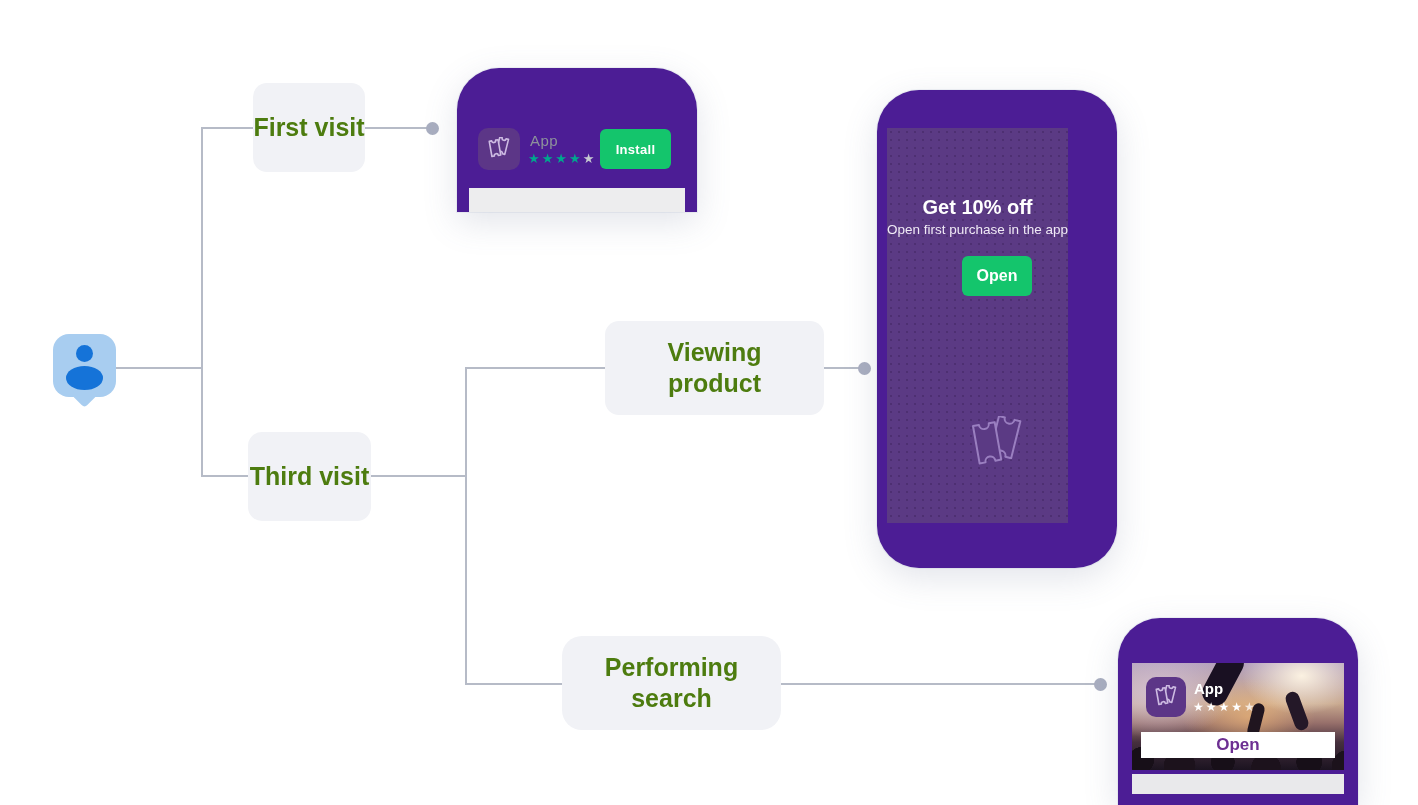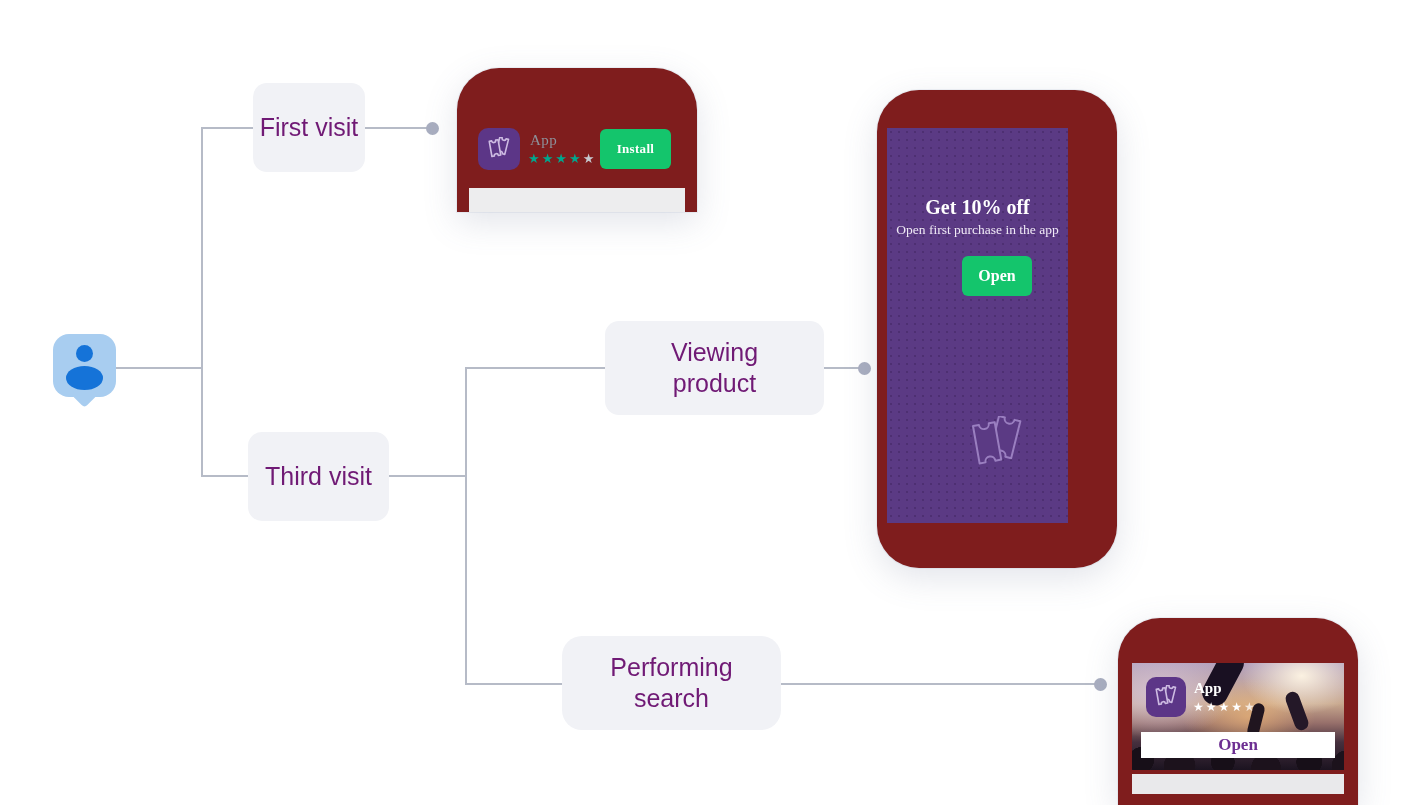--- a/index.html
+++ b/index.html
@@ -18,29 +18,29 @@
     background:#a8cdf0; border-radius:16px; z-index:3; }
   .user-pin .tail { position:absolute; left:22px; bottom:-7px; width:19px; height:19px;
     background:#a8cdf0; border-radius:4px; transform:rotate(45deg); }
   .user-pin .head { position:absolute; left:23px; top:11px; width:17px; height:17px;
     border-radius:50%; background:#1573d8; }
   .user-pin .body { position:absolute; left:13px; top:32px; width:37px; height:24px;
     border-radius:50%; background:#1573d8; }
   
   .node { position:absolute; background:#f1f2f6; border-radius:14px; z-index:4;
     display:flex; align-items:center; justify-content:center; text-align:center;
-    font-weight:normal; font-size:25px; line-height:31px; color:#701a75; }
+    font-weight:bold; font-size:25px; line-height:31px; color:#4d7c0f; }
   .node span { display:block; max-width:160px; }
   .node.first  { left:253px; top:83px;  width:112px; height:89px; }
-  .node.third  { left:248px; top:432px; width:141px; height:89px; }
+  .node.third  { left:248px; top:432px; width:123px; height:89px; }
   .node.view   { left:562px; top:321px; width:219px; height:94px;margin-left:43px; }
   .node.search { left:562px; top:636px; width:219px; height:94px;border-radius:20px; }
   
-  .phone { position:absolute; background:#7f1d1d; z-index:5;
-    box-shadow:0 10px 34px rgba(96,106,138,0.18), 0 0 0 1px rgba(230,233,240,0.55);font-family:Liberation Serif, serif; }
+  .phone { position:absolute; background:#4c1d95; z-index:5;
+    box-shadow:0 10px 34px rgba(96,106,138,0.18), 0 0 0 1px rgba(230,233,240,0.55); }
   .phone1 { left:457px; top:68px; width:240px; height:144px; border-radius:42px 42px 0 0; }
   .phone2 { left:877px; top:90px; width:240px; height:478px; border-radius:42px; }
   .phone3 { left:1118px; top:618px; width:240px; height:187px; border-radius:42px 42px 0 0; }
   
   .appicon { background:#5c3687; border-radius:10px; display:flex;
     align-items:center; justify-content:center; }
   .p1-icon { position:absolute; left:21px; top:60px; width:42px; height:42px; }
   .p1-name { position:absolute; left:73px; top:64px; font-size:15px; color:#8d929b;
     letter-spacing:0.5px; }
   .p1-stars { position:absolute; left:71px; top:83px; font-size:13px; letter-spacing:2px; }

